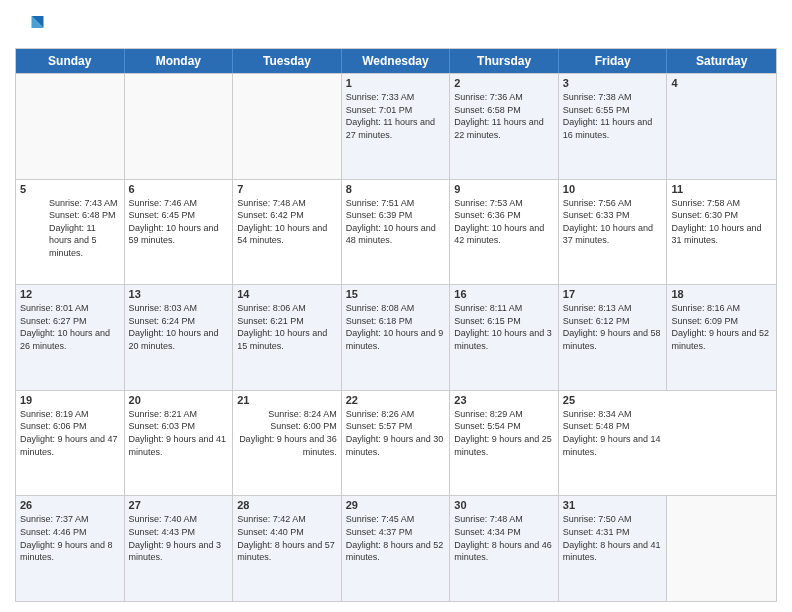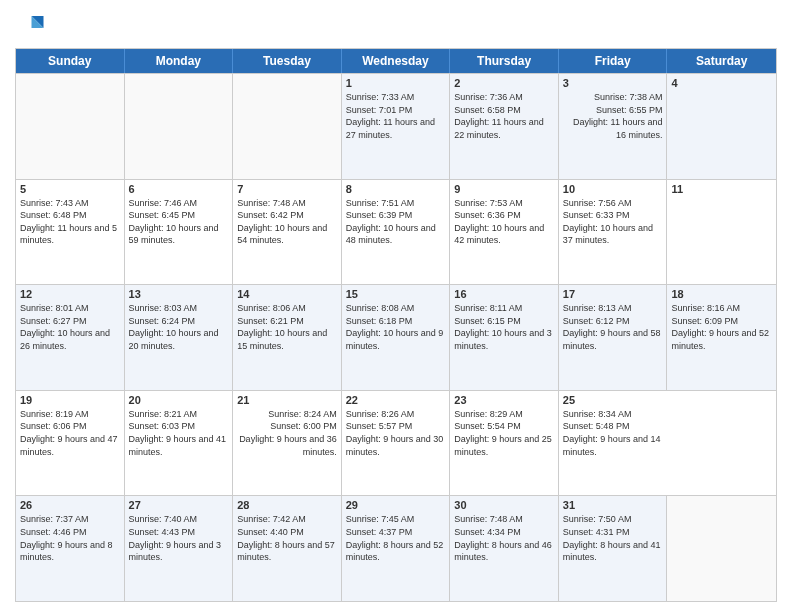--- a/index.html
+++ b/index.html
@@ -149,32 +149,32 @@
 Daylight: 11 hours and 27 minutes.</div>
           </div>
           <div class="cal-cell">
             <span class="day-num">2</span>
             <div class="cell-text" style="white-space: pre-line;">Sunrise: 7:36 AM
 Sunset: 6:58 PM
 Daylight: 11 hours and 22 minutes.</div>
           </div>
           <div class="cal-cell">
             <span class="day-num">3</span>
-            <div class="cell-text" style="white-space: pre-line; text-align: right;">Sunrise: 7:38 AM
+            <div class="cell-text" style="white-space: pre-line;">Sunrise: 7:38 AM
 Sunset: 6:55 PM
 Daylight: 11 hours and 16 minutes.</div>
           </div>
           <div class="cal-cell">
             <span class="day-num">4</span>
           </div>
         </div>
         <div class="cal-row">
           <div class="cal-cell">
             <span class="day-num">5</span>
-            <div class="cell-text" style="white-space: pre-line;">Sunrise: 7:43 AM
+            <div class="cell-text" style="white-space: pre-line; margin-left: 29px;">Sunrise: 7:43 AM
 Sunset: 6:48 PM
 Daylight: 11 hours and 5 minutes.</div>
           </div>
           <div class="cal-cell">
             <span class="day-num">6</span>
             <div class="cell-text" style="white-space: pre-line;">Sunrise: 7:46 AM
 Sunset: 6:45 PM
 Daylight: 10 hours and 59 minutes.</div>
           </div>
           <div class="cal-cell">
@@ -196,20 +196,23 @@
 Daylight: 10 hours and 42 minutes.</div>
           </div>
           <div class="cal-cell">
             <span class="day-num">10</span>
             <div class="cell-text" style="white-space: pre-line;">Sunrise: 7:56 AM
 Sunset: 6:33 PM
 Daylight: 10 hours and 37 minutes.</div>
           </div>
           <div class="cal-cell">
             <span class="day-num">11</span>
+            <div class="cell-text" style="white-space: pre-line;">Sunrise: 7:58 AM
+Sunset: 6:30 PM
+Daylight: 10 hours and 31 minutes.</div>
           </div>
         </div>
         <div class="cal-row row-alt">
           <div class="cal-cell">
             <span class="day-num">12</span>
             <div class="cell-text" style="white-space: pre-line;">Sunrise: 8:01 AM
 Sunset: 6:27 PM
 Daylight: 10 hours and 26 minutes.</div>
           </div>
           <div class="cal-cell">

